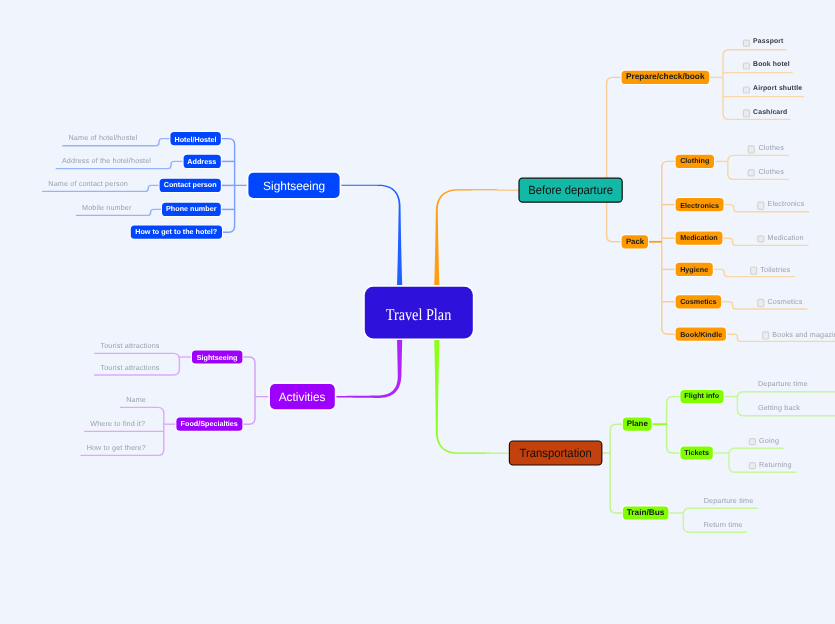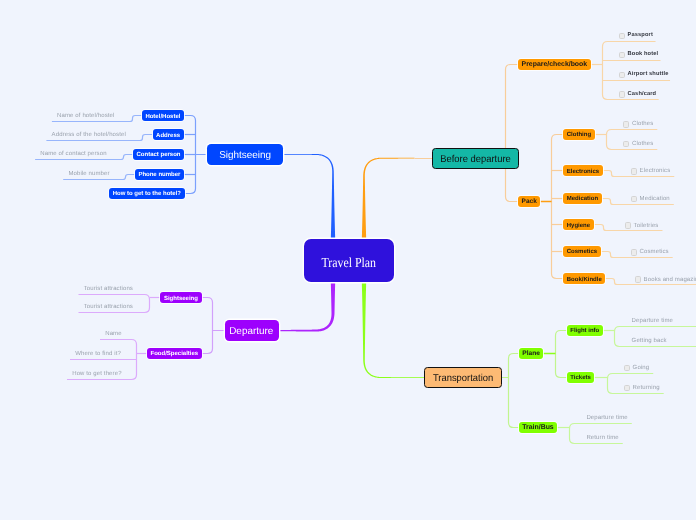--- a/index.html
+++ b/index.html
@@ -230,22 +230,22 @@
       <div class="leafwrap" style="left: 586.4px; top: 434.7px;">
         <span class="leaftxt" style="font-size: 6px;">Return time</span>
       </div>
       <div class="node lvl1p" style="left: 207.2px; top: 144px; height: 20.8px; border-radius: 4.2px; font-size: 10px; background: rgb(0, 70, 255); color: rgb(255, 255, 255); padding: 0px; width: 76.2px;">
         <span>Sightseeing</span>
       </div>
       <div class="node lvl1" style="left: 432px; top: 147.55px; height: 21.3px; border-radius: 3.5px; font-size: 10px; background: #14b8a6; color: rgb(17, 17, 17); padding: 0px; width: 86.6px;">
         <span>Before departure</span>
       </div>
       <div class="node lvl1p" style="left: 224.5px; top: 320.2px; height: 20.8px; border-radius: 4.2px; font-size: 10px; background: rgb(157, 0, 253); color: rgb(255, 255, 255); padding: 0px; width: 54.2px;">
-        <span>Departure</span>
-      </div>
-      <div class="node lvl1" style="left: 424.15px; top: 366.95px; height: 21.3px; border-radius: 3.5px; font-size: 10px; background: #fdba74; color: rgb(17, 17, 17); padding: 0px; width: 77.7px;">
+        <span>Activities</span>
+      </div>
+      <div class="node lvl1" style="left: 424.15px; top: 366.95px; height: 21.3px; border-radius: 3.5px; font-size: 10px; background: #c2410c; color: rgb(17, 17, 17); padding: 0px; width: 77.7px;">
         <span>Transportation</span>
       </div>
       <div class="node root" style="left: 304.15px; top: 239.3px; height: 42.4px; border-radius: 7px; font-size: 13.8px; background: rgb(47, 17, 220); color: rgb(255, 255, 255); padding: 0px; width: 89.7px;">
         <span>Travel Plan</span>
       </div>
     </div>
 </div>
 
 </body></html>

